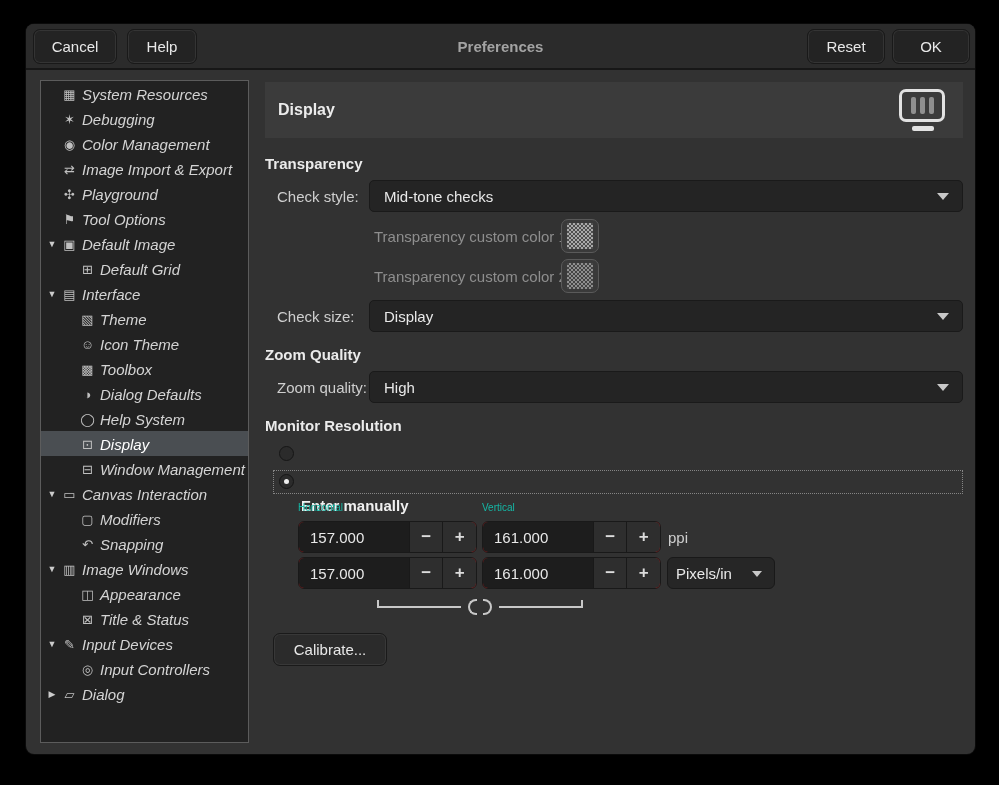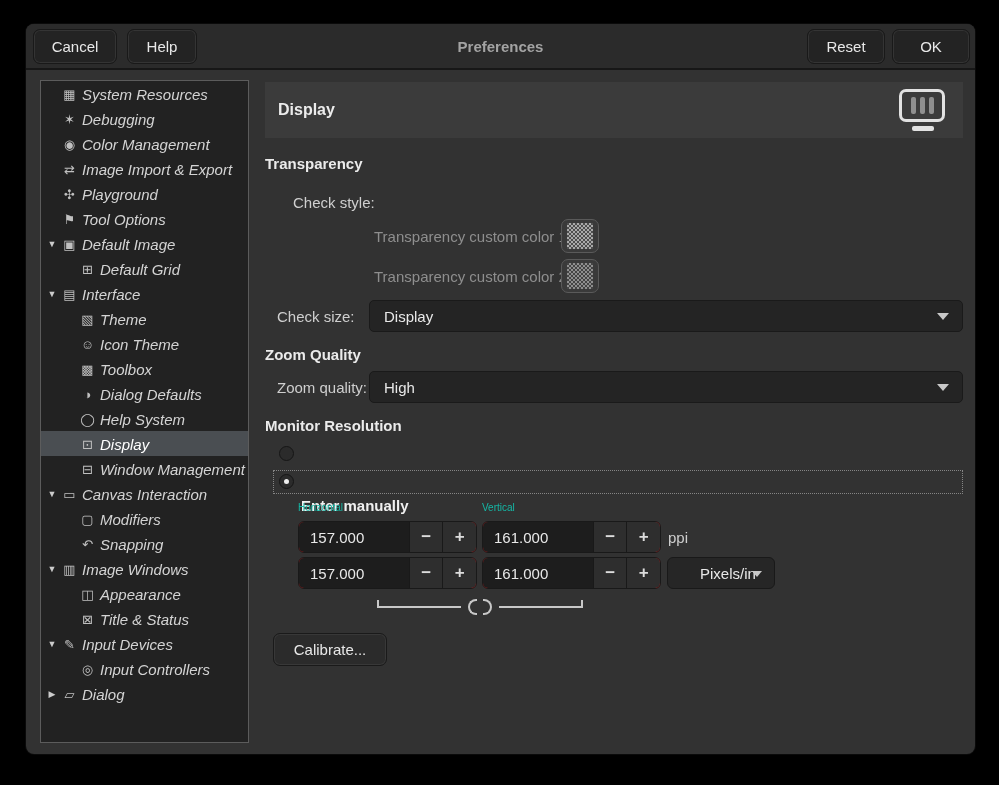--- a/index.html
+++ b/index.html
@@ -50,21 +50,21 @@
   .radio-lbl { position:absolute; font-size:15px; color:#dadada; white-space:nowrap; }
   .radio-lbl.bold { font-weight:bold; color:#f0f0f0;margin-top:24px; }
   .focus-box { position:absolute; border:1px dotted #858585; }
 
   .col-label { position:absolute; font-size:10px; color:#14b8a6; }
 
   .spin { position:absolute; width:179px; height:32px; border:1px solid #191919; border-radius:6px; overflow:hidden; display:flex; background:#b91c1c; }
   .spin-entry { width:111px; height:100%; background:#1d1d1d; color:#e8e8e8; font-size:15px; display:flex; align-items:center; padding-left:11px; }
   .spin-btn { width:34px; height:100%; background:#2e2e2e; border-left:1px solid #191919; color:#dcdcdc; font-size:17px; font-weight:bold; display:flex; align-items:center; justify-content:center; }
 
-  .unit-btn { position:absolute; width:108px; height:32px; background:#262626; border:1px solid #191919; border-radius:6px; color:#e8e8e8; font-size:15px; display:flex; align-items:center; padding-left:32px; }
+  .unit-btn { position:absolute; width:108px; height:32px; background:#262626; border:1px solid #191919; border-radius:6px; color:#e8e8e8; font-size:15px; display:flex; align-items:center; padding-left:8px; }
   .unit-arrow { position:absolute; right:12px; top:50%; margin-top:-2px; width:0; height:0; border-left:5px solid transparent; border-right:5px solid transparent; border-top:6px solid #c8c8c8; }
 
   .chain { position:absolute; }
   .chain-line { position:absolute; top:11px; height:2px; background:#c8c8c8; }
   .chain-line.left { left:0; width:84px; }
   .chain-line.right { right:0; width:84px; }
   .chain-line::before { content:""; position:absolute; top:-6px; width:2px; height:8px; background:#c8c8c8; }
   .chain-line.left::before { left:0; }
   .chain-line.right::before { right:0; }
   .chain-glyph { position:absolute; top:4px; width:9px; height:16px; border:2px solid #c8c8c8; }
@@ -205,21 +205,25 @@
             <div class="mon-bar"></div>
               <div class="mon-bar"></div>
               <div class="mon-bar"></div>
           </div>
           <div class="mon-base"></div>
         </div>
       </div>
 
       <div class="sec-heading" style="left:0; top:73px;">Transparency</div>
 
-      <div class="fld-label" style="left:12px; top:112px;margin-left:16px;">Check style:</div>
+      <div class="fld-label" style="left:12px; top:106px;">Check style:</div>
+      <div class="dropdown" style="left:104px; top:98px; width:594px;">
+        <span>Mid-tone checks</span>
+        <span class="dd-arrow"></span>
+      </div>
 
       <div class="fld-label dim" style="left:109px; top:146px;">Transparency custom color 1</div>
       <div class="swatch-btn" style="left:296px; top:137px;">
         <div class="checker"></div>
       </div>
 
       <div class="fld-label dim" style="left:109px; top:186px;">Transparency custom color 2</div>
       <div class="swatch-btn" style="left:296px; top:177px;">
         <div class="checker dim"></div>
       </div>

